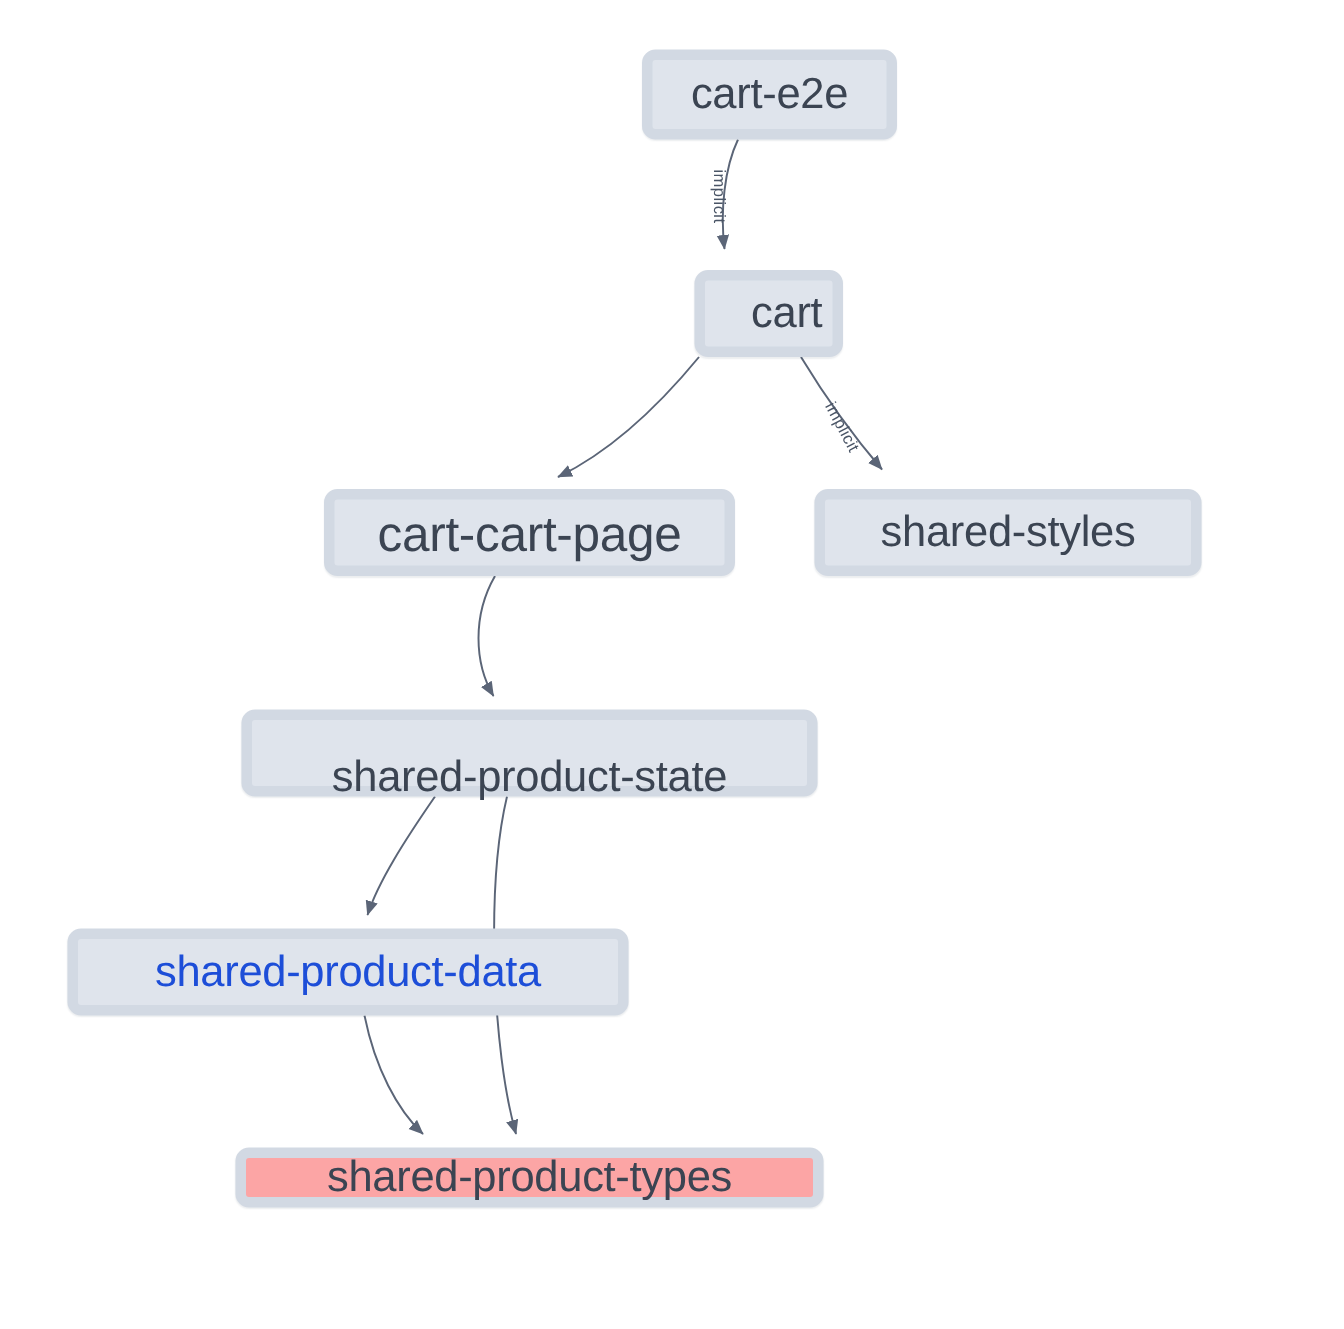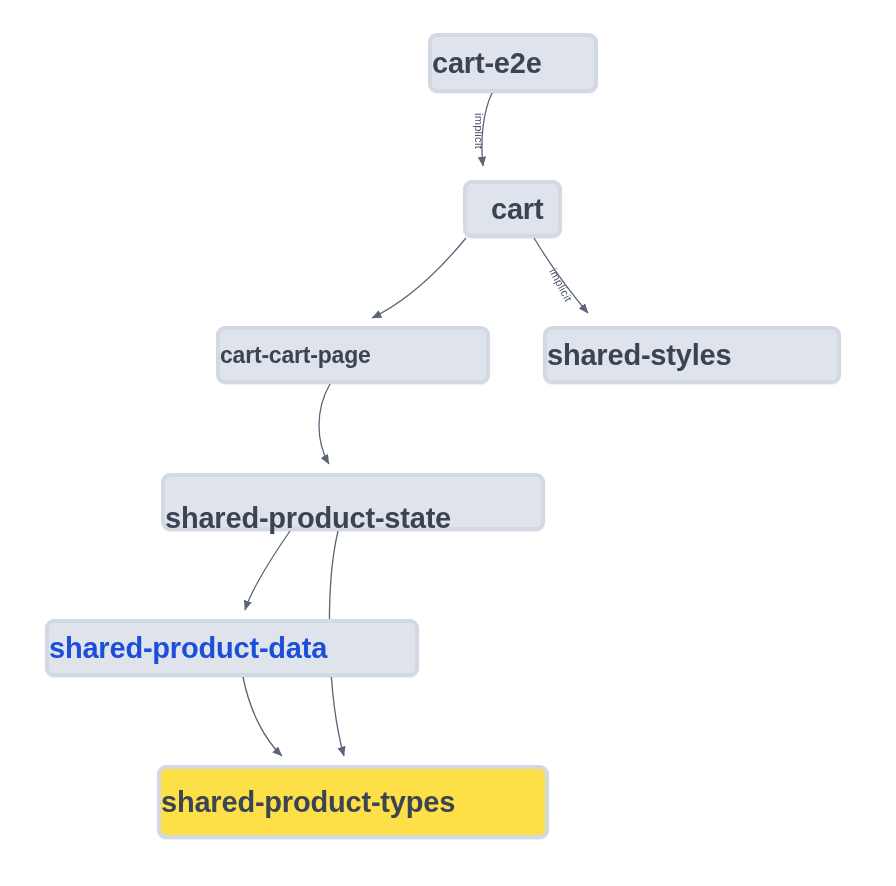--- a/index.html
+++ b/index.html
@@ -23,27 +23,28 @@
     position: absolute;
     left: 0;
     top: 0;
     width: 896px;
     height: 886px;
   }
   .node {
     position: absolute;
     box-sizing: border-box;
     background: #dfe4ec;
-    border: 4px solid #a21caf;
+    border: 7px solid #a21caf;
     border-radius: 9px;
     display: flex;
     align-items: center;
+    justify-content: center;
     color: #3b4452;
     font-family: "Liberation Sans", sans-serif;
-    font-weight: 700;
+    font-weight: 400;
     letter-spacing: -0.2px;
     white-space: nowrap;
     box-shadow: 0 1px 1px rgba(70,85,110,0.10);
     z-index: 2;
   }
   .node-label {
     display: block;
     line-height: 1;
   }
   .edge-label {
@@ -81,32 +82,32 @@
   </svg>
 
   <div id="node-layer">
       <div class="node" style="left: 428px; top: 33px; width: 170px; height: 60px; background: rgb(223, 228, 236); border-color: rgb(210, 217, 227); color: rgb(59, 68, 82);">
         <span class="node-label" style="font-size: 29px;">cart-e2e</span>
       </div>
       <div class="node" style="left: 463px; top: 180px; width: 99px; height: 58px; background: rgb(223, 228, 236); border-color: rgb(210, 217, 227); color: rgb(59, 68, 82);">
         <span class="node-label" style="font-size: 29px; margin-left: 24px;">cart</span>
       </div>
       <div class="node" style="left: 216px; top: 326px; width: 274px; height: 58px; background: rgb(223, 228, 236); border-color: rgb(210, 217, 227); color: rgb(59, 68, 82);">
-        <span class="node-label" style="font-size: 23px;">cart-cart-page</span>
+        <span class="node-label" style="font-size: 33px;">cart-cart-page</span>
       </div>
-      <div class="node" style="left: 543px; top: 326px; width: 298px; height: 58px; background: rgb(223, 228, 236); border-color: rgb(210, 217, 227); color: rgb(59, 68, 82);">
+      <div class="node" style="left: 543px; top: 326px; width: 258px; height: 58px; background: rgb(223, 228, 236); border-color: rgb(210, 217, 227); color: rgb(59, 68, 82);">
         <span class="node-label" style="font-size: 29px;">shared-styles</span>
       </div>
       <div class="node" style="left: 161px; top: 473px; width: 384px; height: 58px; background: rgb(223, 228, 236); border-color: rgb(210, 217, 227); color: rgb(59, 68, 82);">
         <span class="node-label" style="font-size: 29px; margin-top: 32px;">shared-product-state</span>
       </div>
       <div class="node" style="left: 45px; top: 619px; width: 374px; height: 58px; background: rgb(223, 228, 236); border-color: rgb(210, 217, 227); color: #1d4ed8;">
         <span class="node-label" style="font-size: 29px;">shared-product-data</span>
       </div>
-      <div class="node" style="left: 157px; top: 765px; width: 392px; height: 74px; background: #fde047; border-color: rgb(210, 217, 227); color: rgb(59, 68, 82);">
+      <div class="node" style="left: 157px; top: 765px; width: 392px; height: 40px; background: #fca5a5; border-color: rgb(210, 217, 227); color: rgb(59, 68, 82);">
         <span class="node-label" style="font-size: 29px;">shared-product-types</span>
       </div>
     </div>
   <div id="edge-label-layer">
       <div class="edge-label" style="left: 479px; top: 131px; color: rgb(74, 85, 102); transform: translate(-50%, -50%) rotate(90deg);">implicit</div>
       <div class="edge-label" style="left: 561px; top: 285px; color: rgb(74, 85, 102); transform: translate(-50%, -50%) rotate(62deg);">implicit</div>
     </div>
 
 </div>
 

